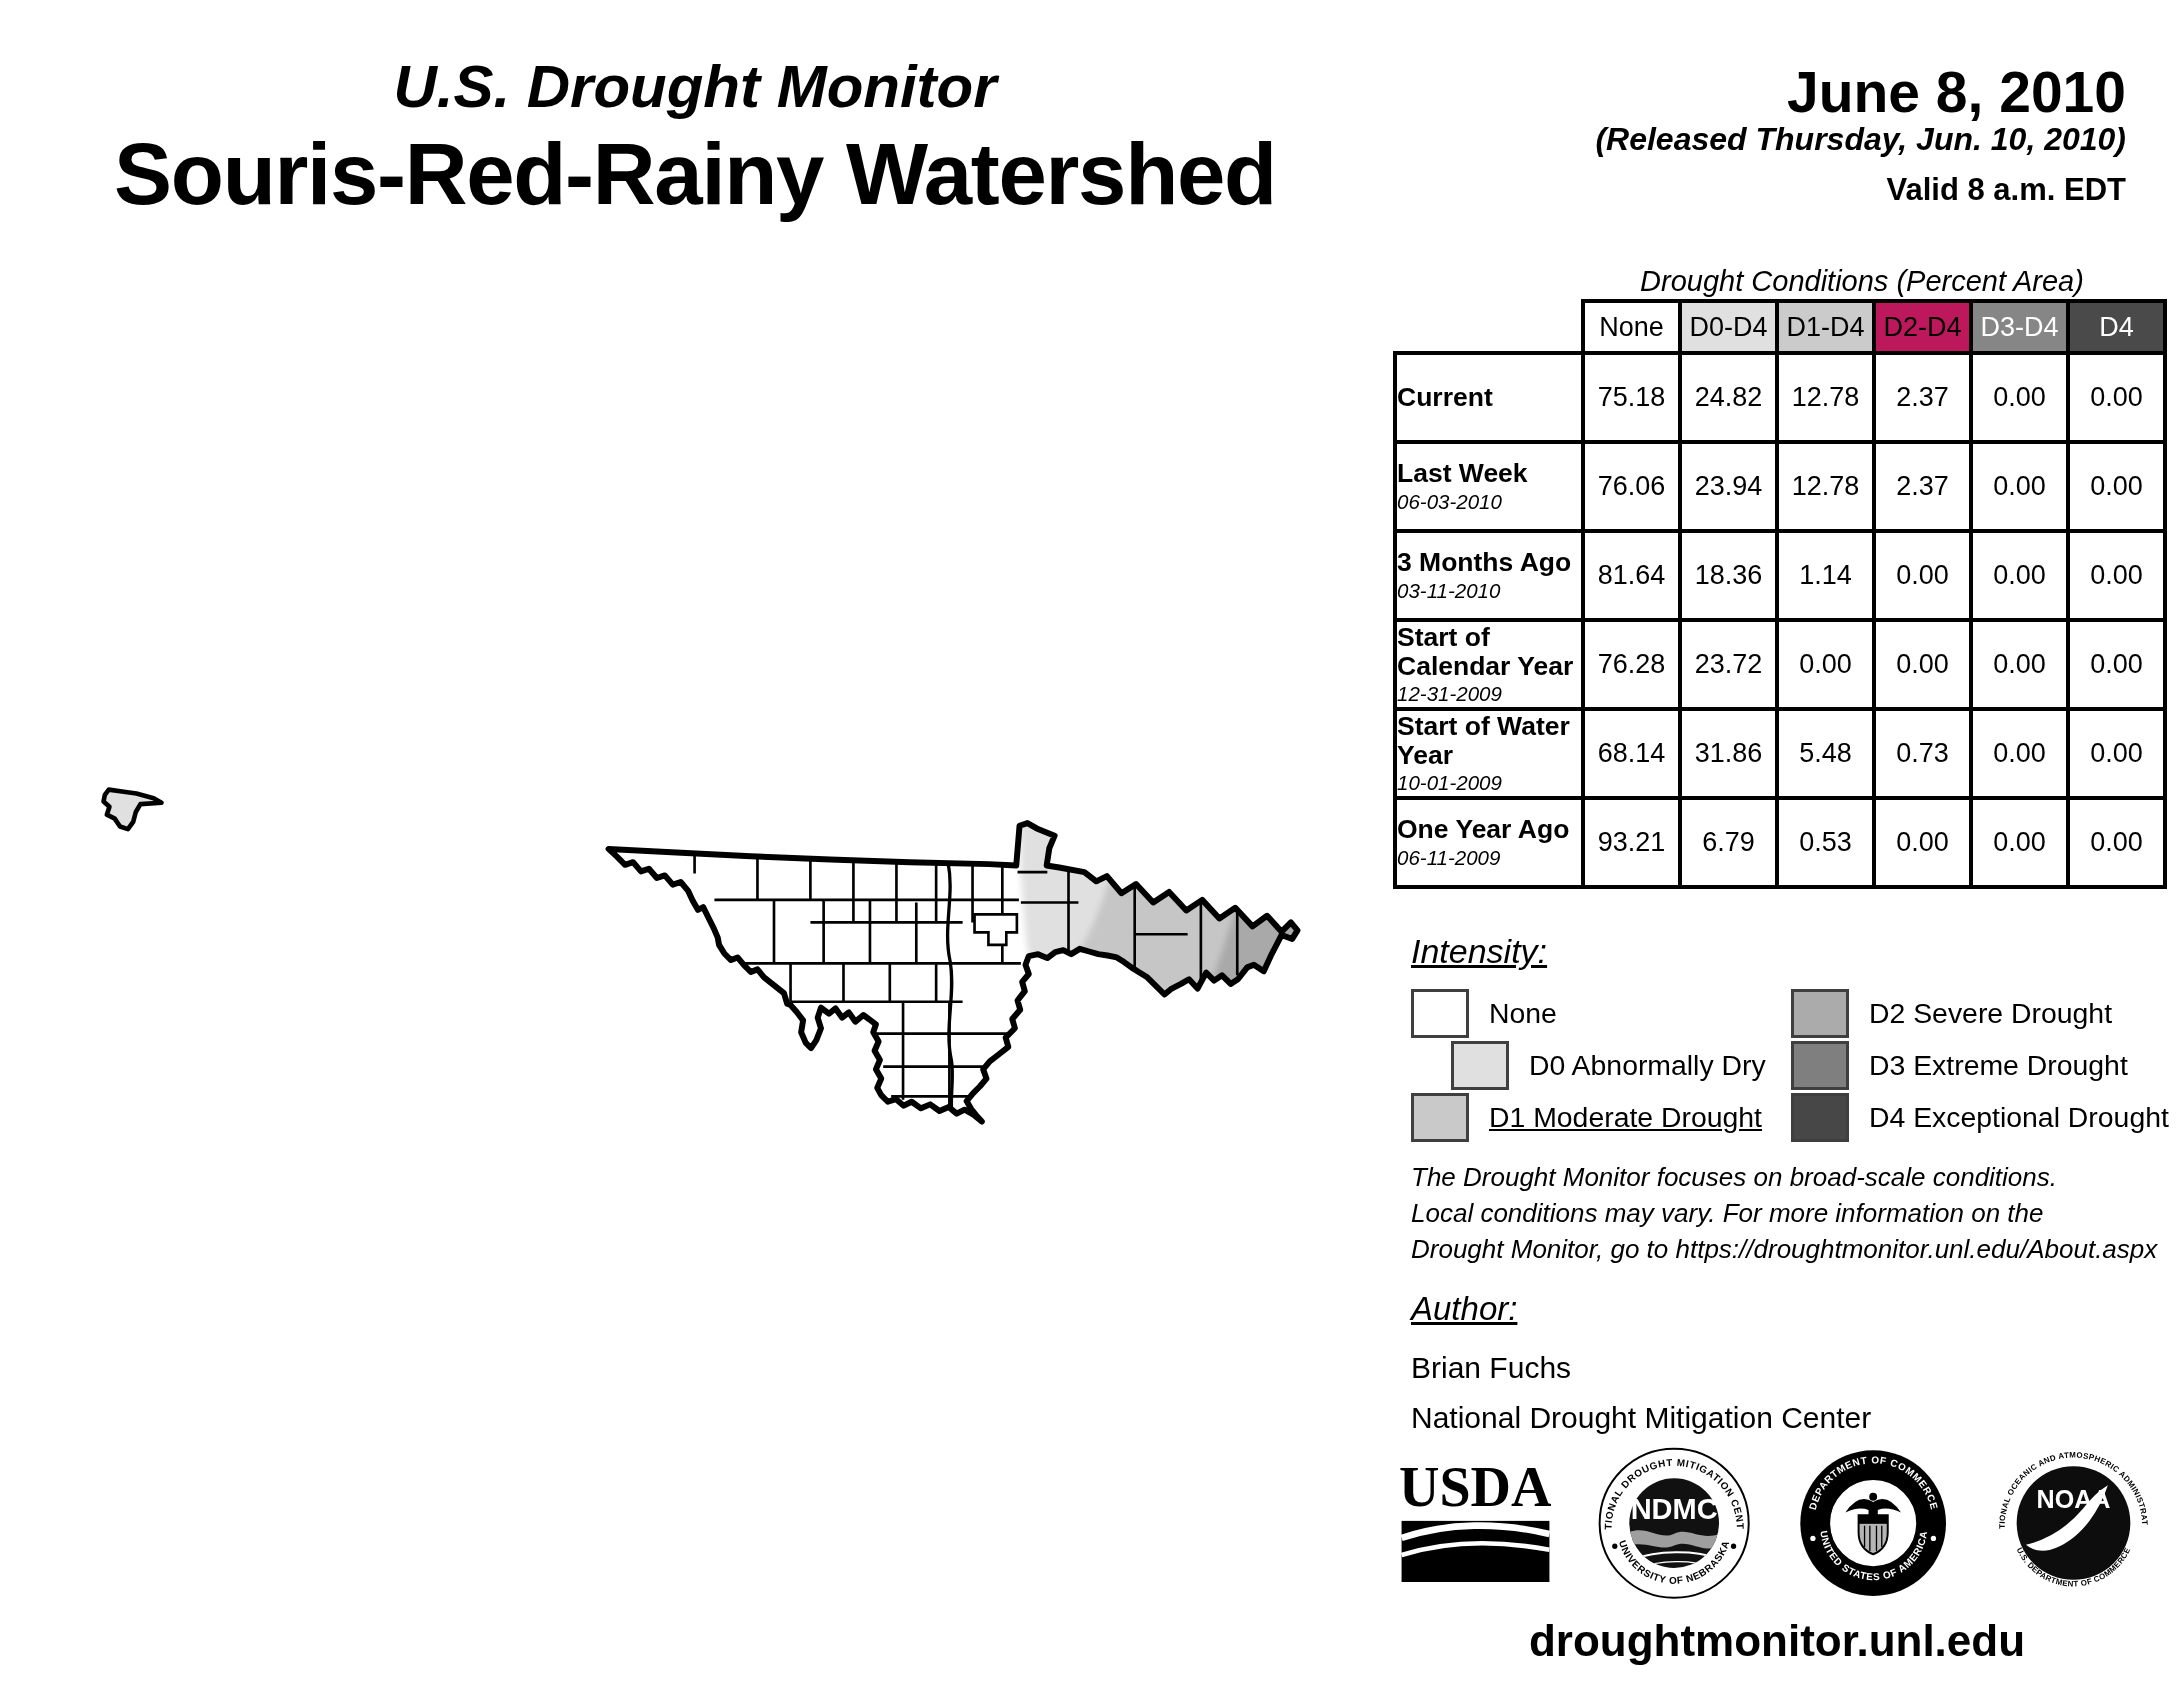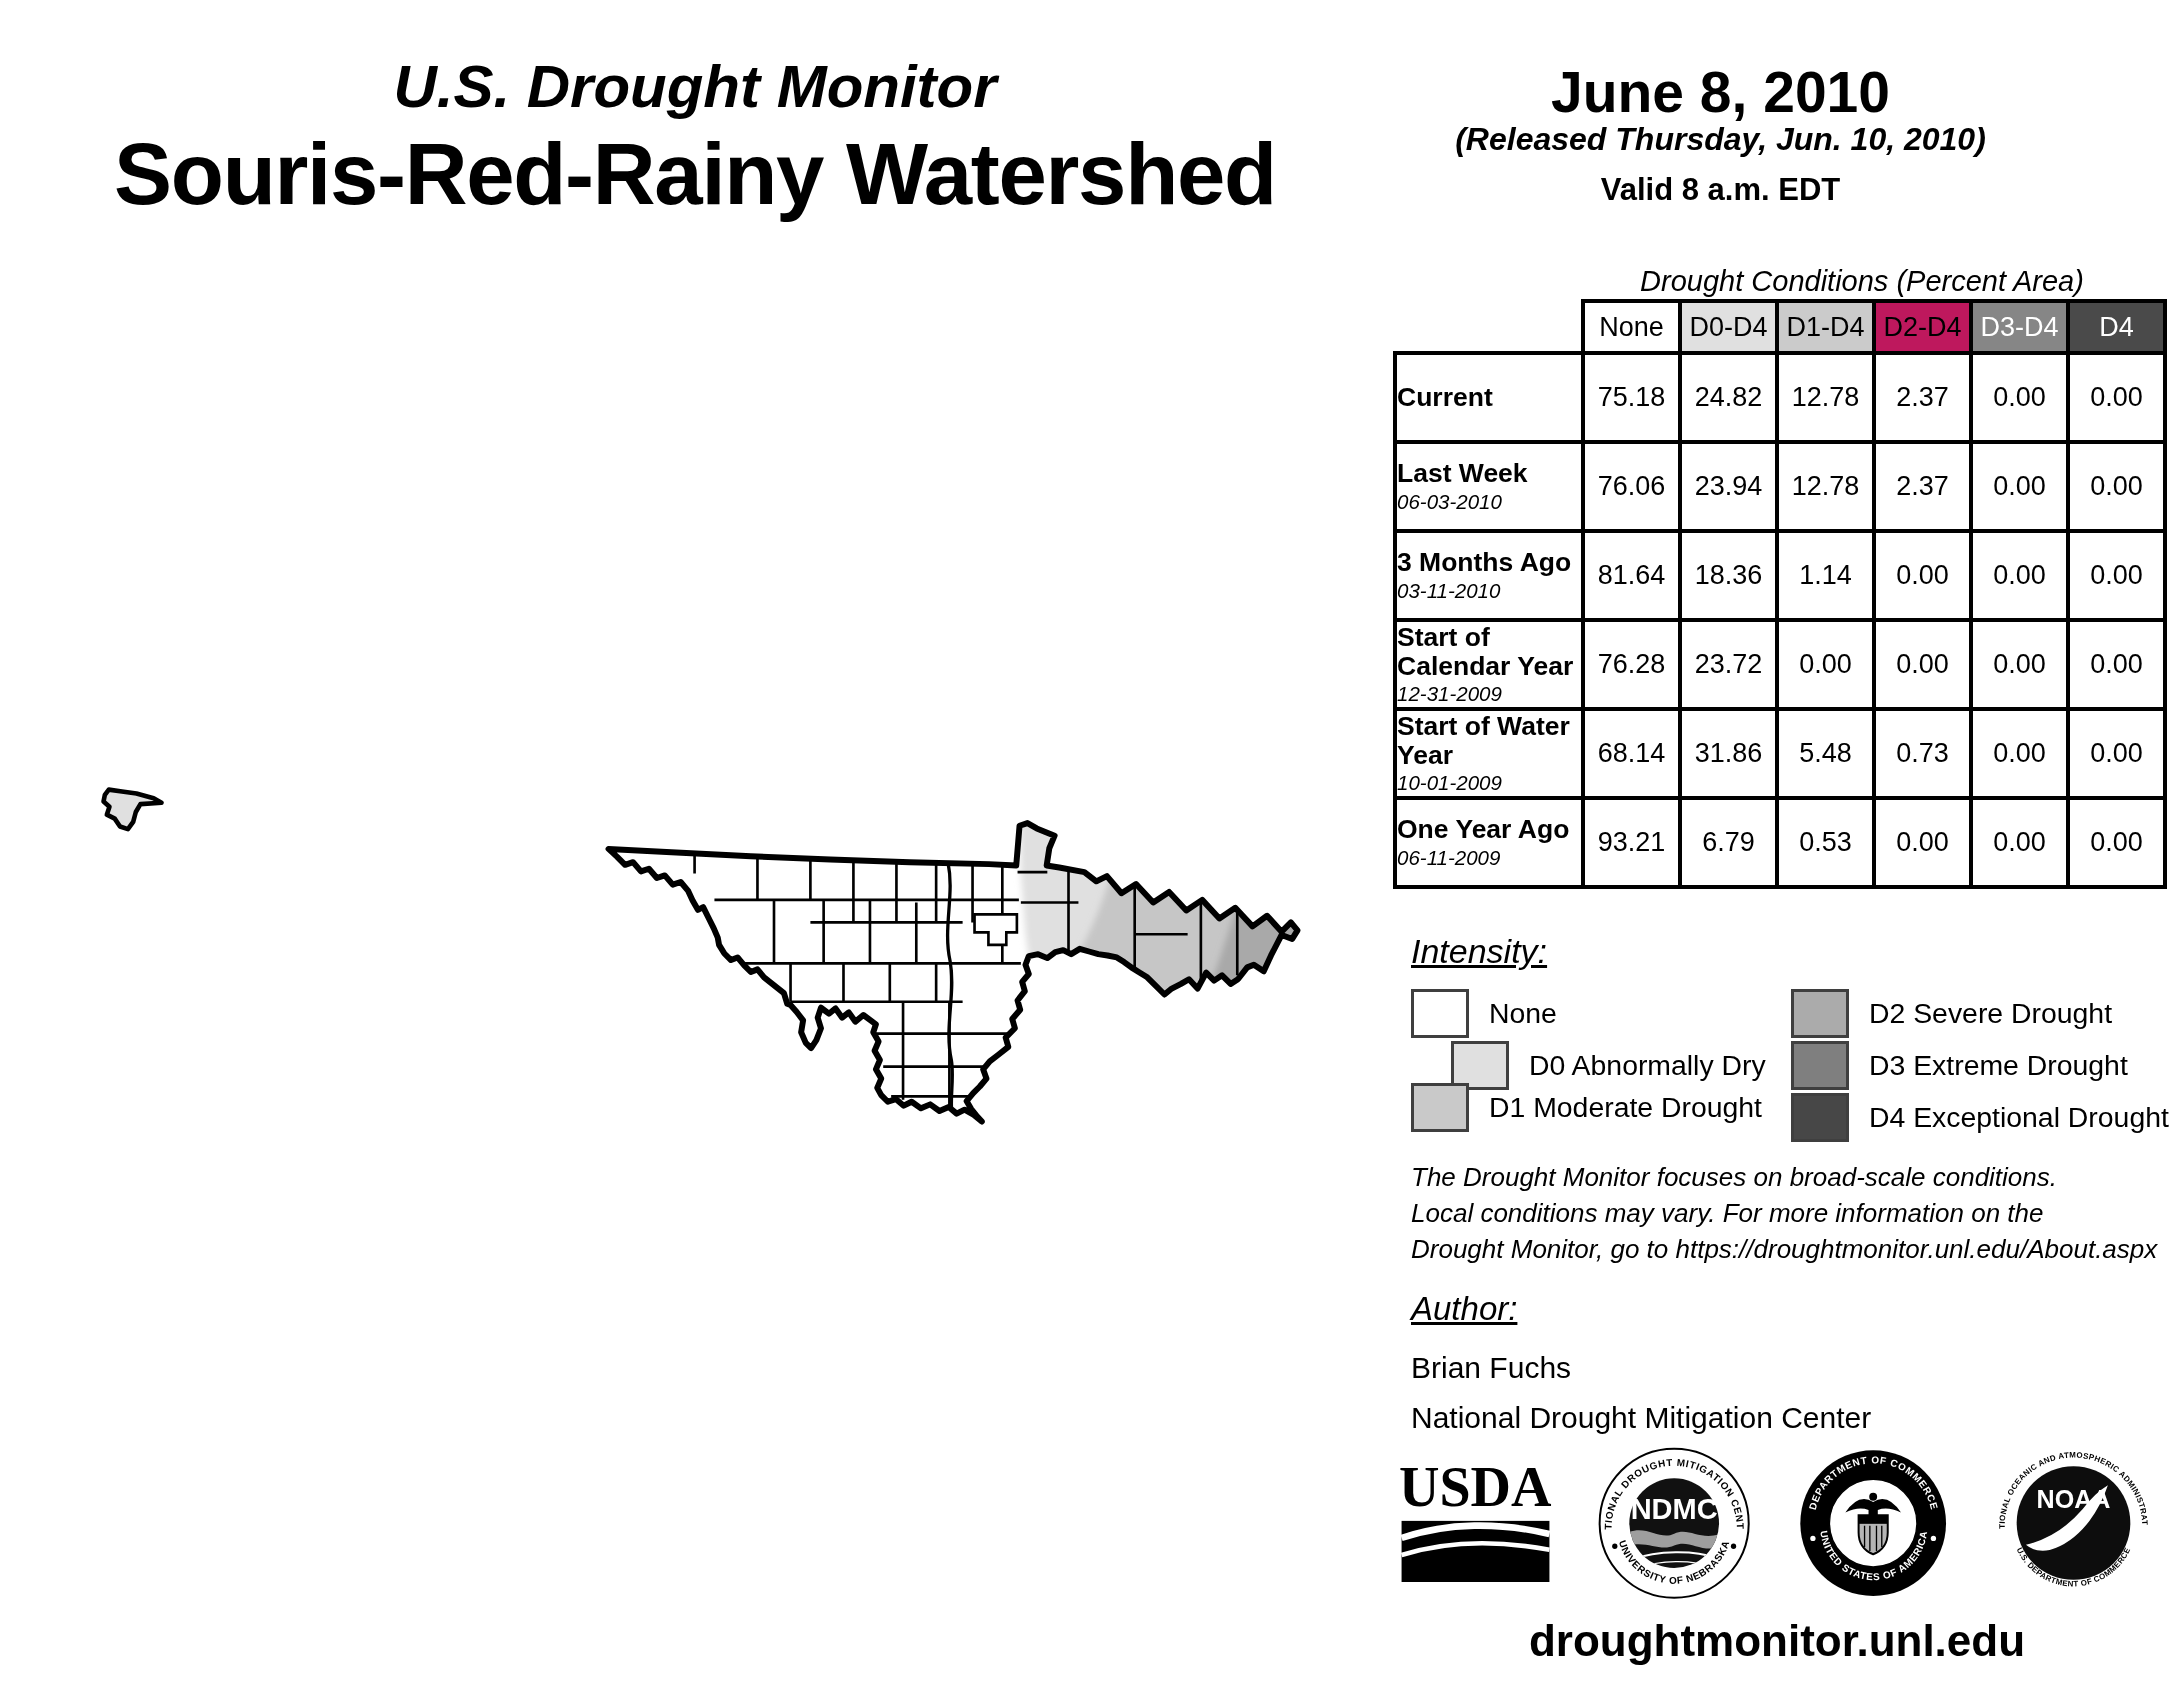--- a/index.html
+++ b/index.html
@@ -6,21 +6,21 @@
   body {
     width:2183px; height:1687px; position:relative; overflow:hidden;
     background:#ffffff; color:#000;
     font-family:"Liberation Sans", sans-serif;
   }
   
   .titles { position:absolute; left:40px; top:57px; width:1310px; text-align:center; }
   .program { font-size:60px; font-weight:bold; font-style:italic; line-height:1; }
   .region  { font-size:87px; font-weight:bold; letter-spacing:-1.3px; line-height:1.05; margin-top:10.6px; white-space:nowrap; }
 
-  .datebox { position:absolute; left:1363px; top:64px; width:715px; text-align:center; }
+  .datebox { position:absolute; left:1411px; top:64px; width:715px; text-align:right; }
   .date1 { font-size:57px; font-weight:bold; line-height:1; }
   .date2 { font-size:32px; font-weight:bold; font-style:italic; margin-top:2px; line-height:1; }
   .date3 { font-size:31px; font-weight:bold; margin-top:18.5px; line-height:1; }
 
   
   .tabletitle { position:absolute; left:1581px; top:265px; width:562px; text-align:center;
                 font-style:italic; font-size:29px; }
   table.dm { position:absolute; left:1393px; top:299px; border-collapse:collapse; }
   table.dm th, table.dm td { border:4px solid #000; padding:0; }
   table.dm td.corner { border:none; width:184px; background:#fff; }
@@ -171,21 +171,21 @@
   <div class="legend-title">Intensity:</div>
 
   <div class="litem" style="left:0; top:57px;">
     <span class="swatch" style="background: rgb(255, 255, 255);"></span>
     <span class="llabel">None</span>
   </div>
   <div class="litem" style="left:0; top:109px;padding-left:40px;">
     <span class="swatch" style="background: rgb(224, 224, 224);"></span>
     <span class="llabel">D0 Abnormally Dry</span>
   </div>
-  <div class="litem" style="left:0; top:151px;">
+  <div class="litem" style="left:0; top:161px;text-decoration:underline;">
     <span class="swatch" style="background: rgb(201, 201, 201);"></span>
     <span class="llabel">D1 Moderate Drought</span>
   </div>
   <div class="litem" style="left:380px; top:57px;">
     <span class="swatch" style="background: rgb(171, 171, 171);"></span>
     <span class="llabel">D2 Severe Drought</span>
   </div>
   <div class="litem" style="left:380px; top:109px;">
     <span class="swatch" style="background: rgb(127, 127, 127);"></span>
     <span class="llabel">D3 Extreme Drought</span>

